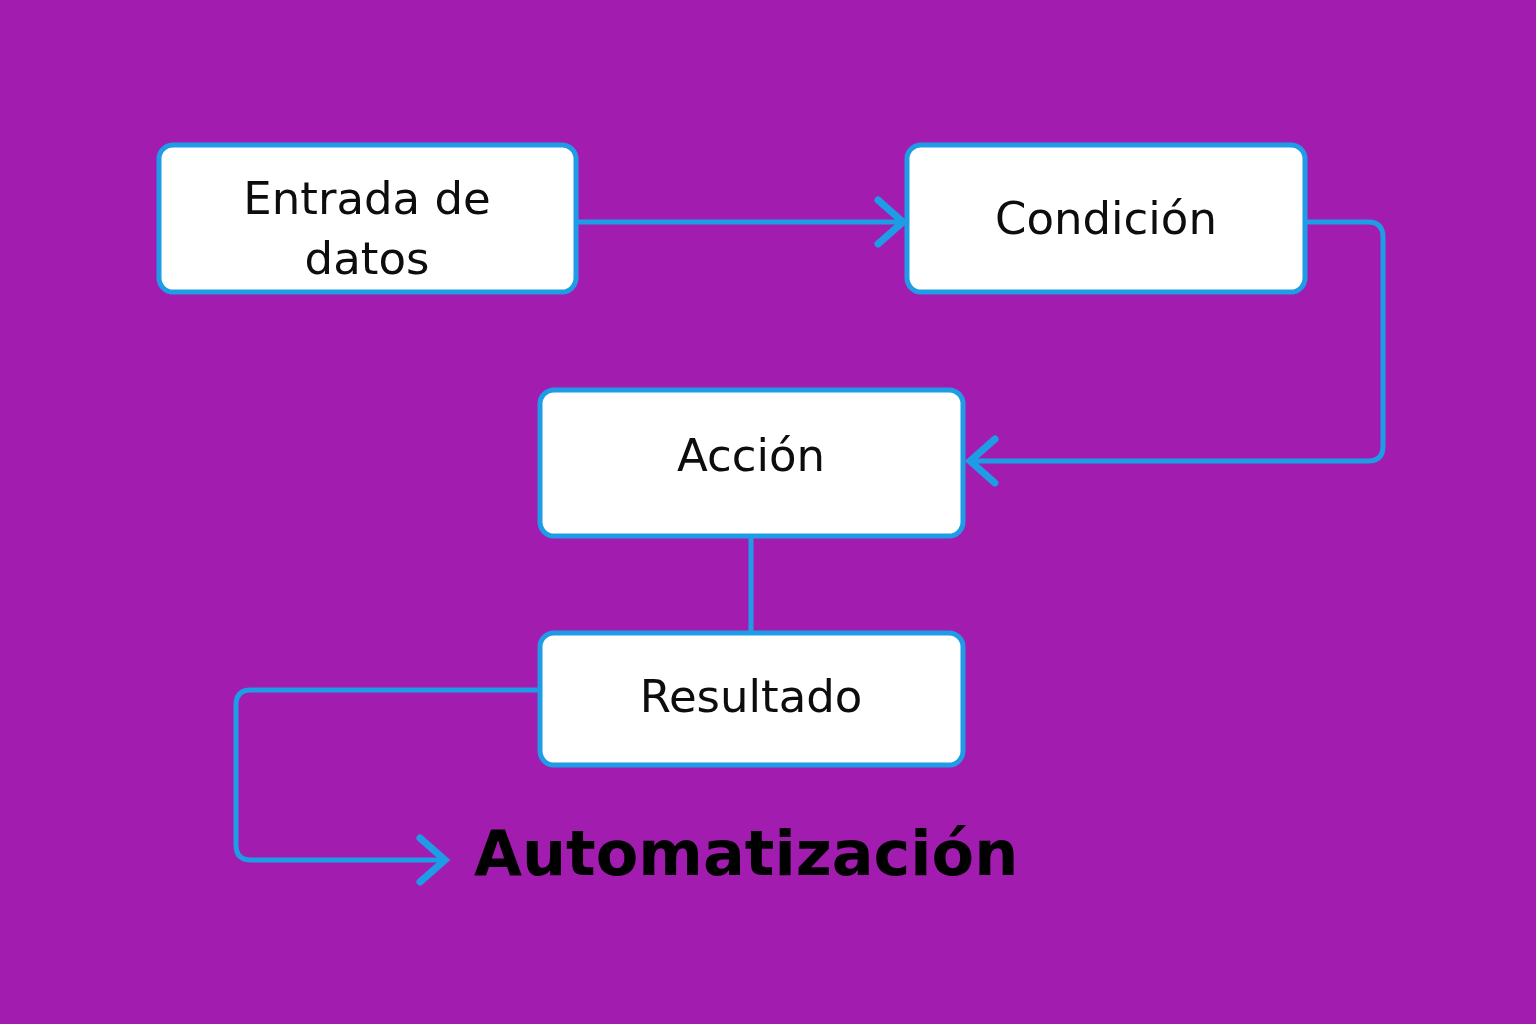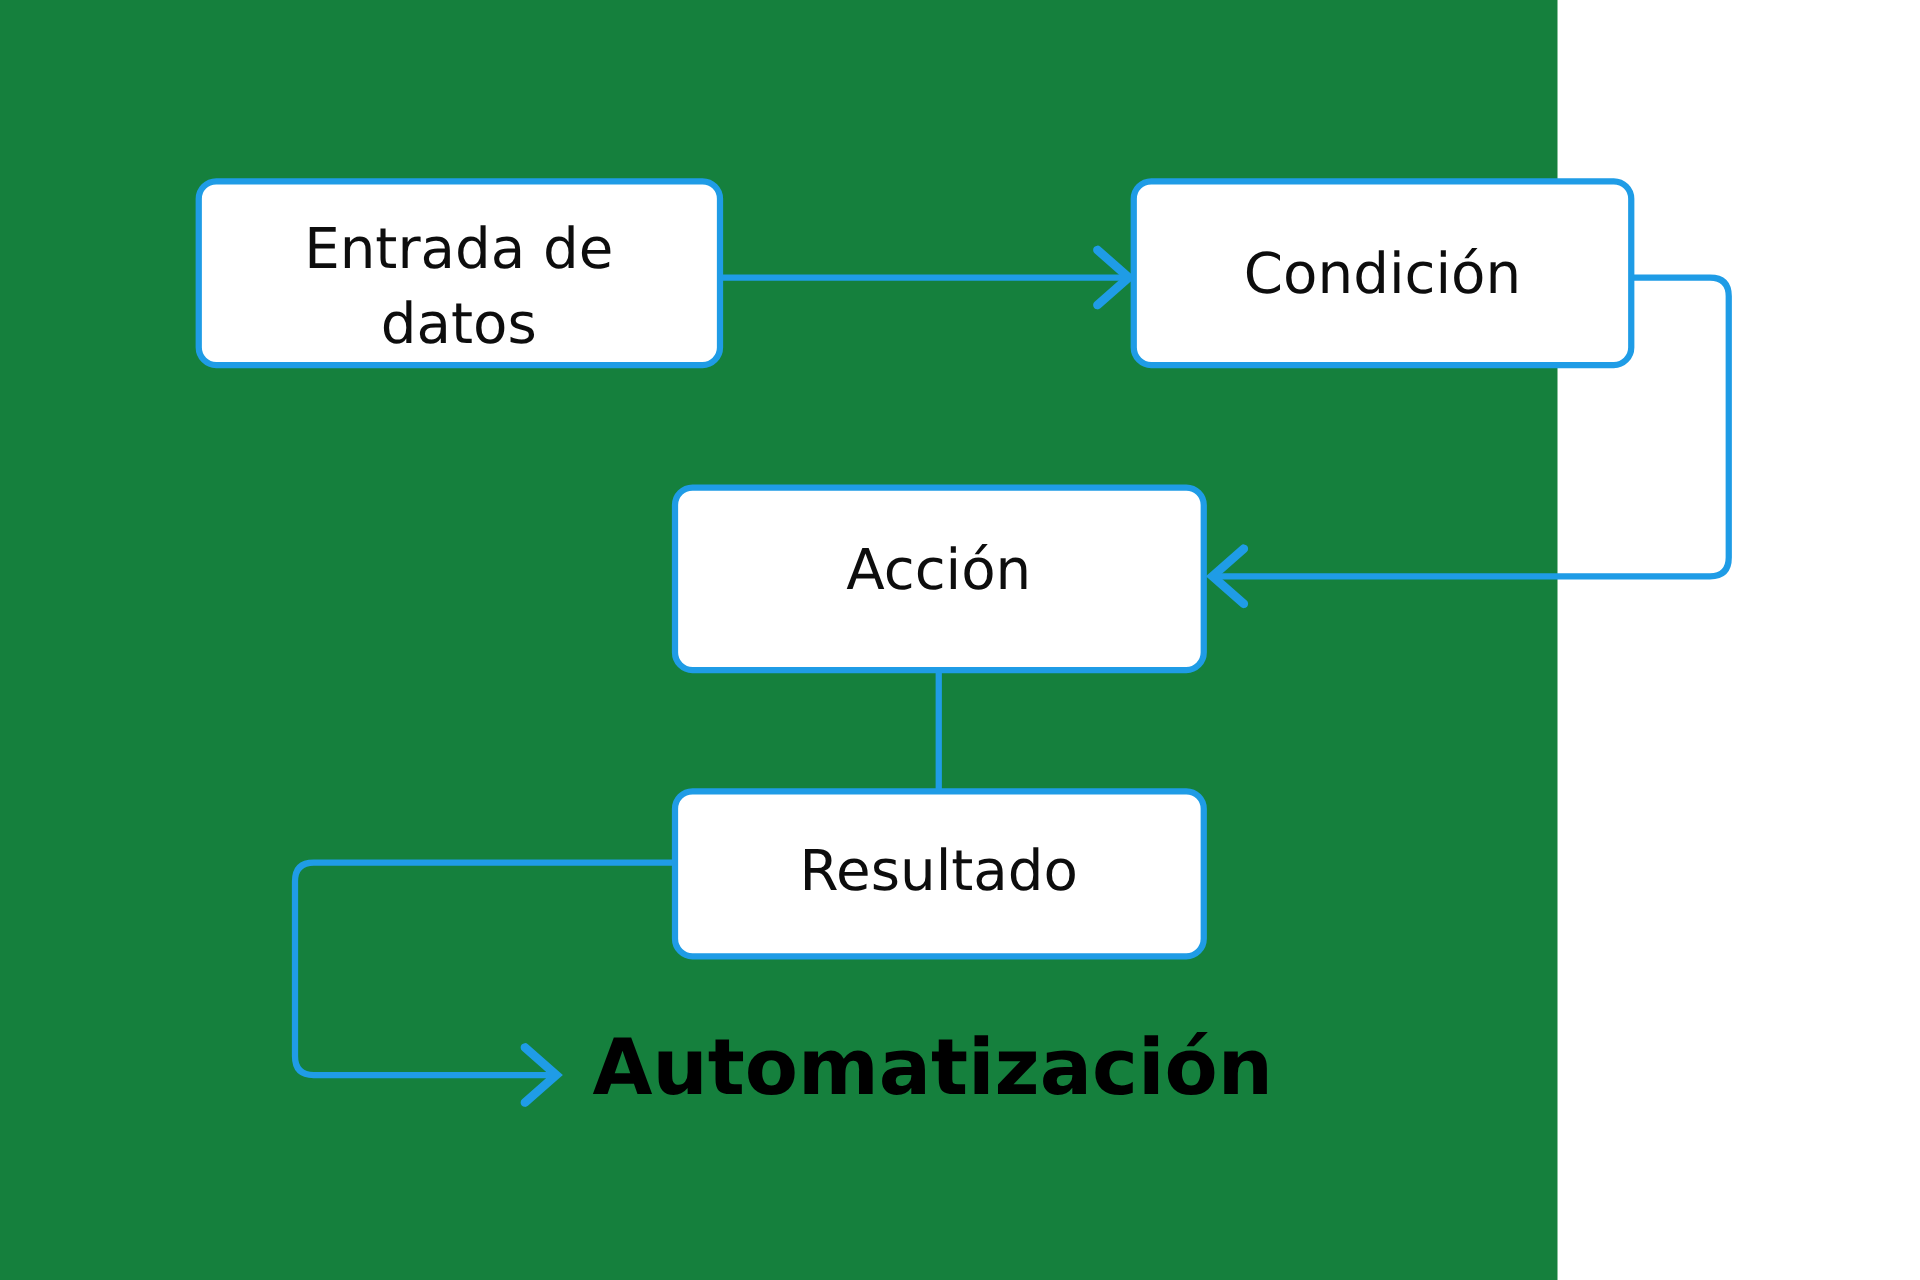--- a/index.html
+++ b/index.html
@@ -8,23 +8,23 @@
     background: #ffffff;
   }
   body {
     width: 1536px;
     height: 1024px;
     overflow: hidden;
     font-family: "DejaVu Sans", sans-serif;
   }
   #diagram-root {
     position: relative;
-    width: 1246px;
+    width: 1536px;
     height: 1024px;
-    background: #15803d;
+    background: #a21caf;
   }
   #flow-svg {
     position: absolute;
     top: 0;
     left: 0;
     width: 1536px;
     height: 1024px;
     display: block;
   }
   .node-box {

